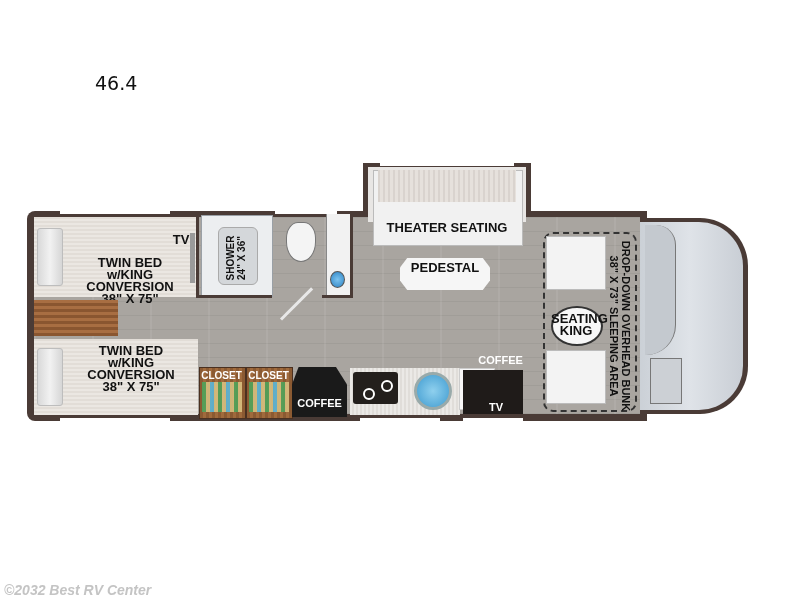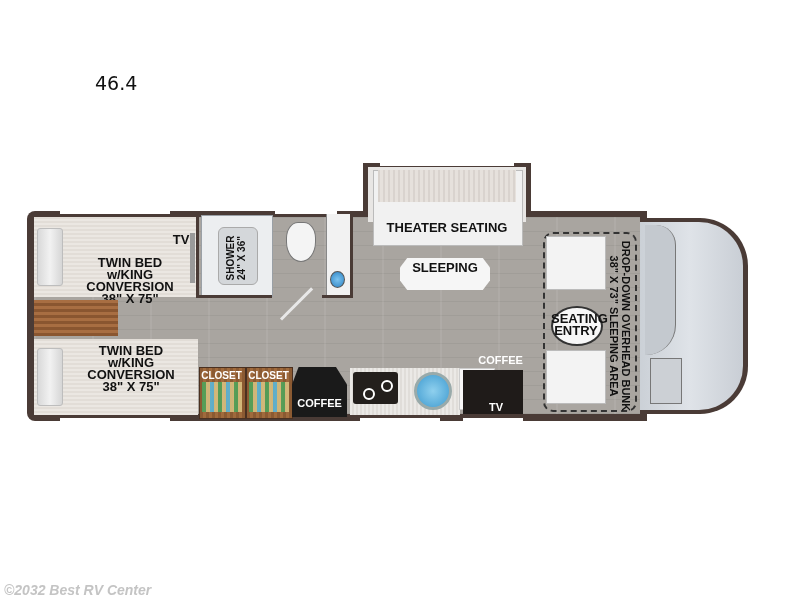--- a/index.html
+++ b/index.html
@@ -79,21 +79,21 @@
   <div class="abs" style="left:322px;top:295px;width:31px;height:3px;background:#4a3b36;"></div>
 
   <div class="abs" style="left:281px;top:318px;width:44px;height:3px;background:#e8e8e8;transform:rotate(-45deg);transform-origin:left center;"></div>
 
   <div class="abs" style="left:373px;top:170px;width:148px;height:74px;background:#f1f1f1;border:1px solid #bbb;"></div>
   <div class="abs" style="left:378px;top:170px;width:138px;height:32px;background:repeating-linear-gradient(90deg,#d9d3ce 0 2px,#e6e1dc 2px 5px);"></div>
   <div class="lbl" style="left:380px;top:222px;width:134px;">THEATER SEATING</div>
 
   <div class="abs" style="left:400px;top:258px;width:90px;height:32px;background:#f6f6f6;clip-path:polygon(8% 0,92% 0,100% 30%,100% 70%,92% 100%,8% 100%,0 70%,0 30%);"></div>
   <div class="lbl" style="left:400px;top:262px;width:90px;">
-    <div>SLEEPING</div>
+    <div>PEDESTAL</div>
   </div>
 
   <div class="abs closet" style="left:199px;top:367px;width:45px;height:50px;"></div>
   <div class="lblw" style="left:199px;top:370px;width:45px;font-size:10px;">CLOSET</div>
   <div class="abs" style="left:202px;top:382px;width:40px;height:30px;background:repeating-linear-gradient(90deg,#4fa35a 0 4px,#d8c080 4px 8px,#5ab6d8 8px 12px,#d8c080 12px 16px);opacity:.9;"></div>
   <div class="abs closet" style="left:246px;top:367px;width:45px;height:50px;"></div>
   <div class="lblw" style="left:246px;top:370px;width:45px;font-size:10px;">CLOSET</div>
   <div class="abs" style="left:249px;top:382px;width:40px;height:30px;background:repeating-linear-gradient(90deg,#4fa35a 0 4px,#d8c080 4px 8px,#5ab6d8 8px 12px,#d8c080 12px 16px);opacity:.9;"></div>
 
   <div class="abs" style="left:292px;top:367px;width:55px;height:50px;background:#1a1a1a;clip-path:polygon(12% 0,80% 0,100% 35%,100% 100%,0 100%,0 35%);"></div>
@@ -110,21 +110,21 @@
   <div class="lblw" style="left:478px;top:354px;width:45px;">COFFEE</div>
   <div class="abs" style="left:463px;top:370px;width:60px;height:44px;background:#1f1b19;"></div>
   <div class="lblw" style="left:486px;top:401px;width:20px;">TV</div>
 
   <div class="abs" style="left:543px;top:232px;width:90px;height:176px;border:2px dashed #333;border-radius:10px;"></div>
   <div class="abs" style="left:546px;top:236px;width:58px;height:52px;background:#f3f3f3;border:1px solid #bbb;"></div>
   <div class="abs" style="left:546px;top:350px;width:58px;height:52px;background:#f3f3f3;border:1px solid #bbb;"></div>
   <div class="abs" style="left:551px;top:306px;width:48px;height:36px;background:#f7f7f7;border:2px solid #333;border-radius:50%;"></div>
   <div class="lbl" style="left:551px;top:313px;width:50px;">
     <div>SEATING</div>
-    <div>ENTRY</div>
+    <div>KING</div>
   </div>
   <div class="lbl" style="left:532px;top:314px;width:176px;transform:rotate(90deg);font-size:11px;line-height:12px;">
     <div>DROP-DOWN OVERHEAD BUNK</div>
     <div>38" X 73" SLEEPING AREA</div>
   </div>
 
   <div class="abs" style="left:645px;top:225px;width:30px;height:130px;background:#c4c9cf;border-right:1px solid #777;border-radius:0 20px 30px 0;"></div>
   <div class="abs" style="left:650px;top:358px;width:30px;height:44px;border:1px solid #777;background:#ccd0d5;"></div>
 </div>
 

